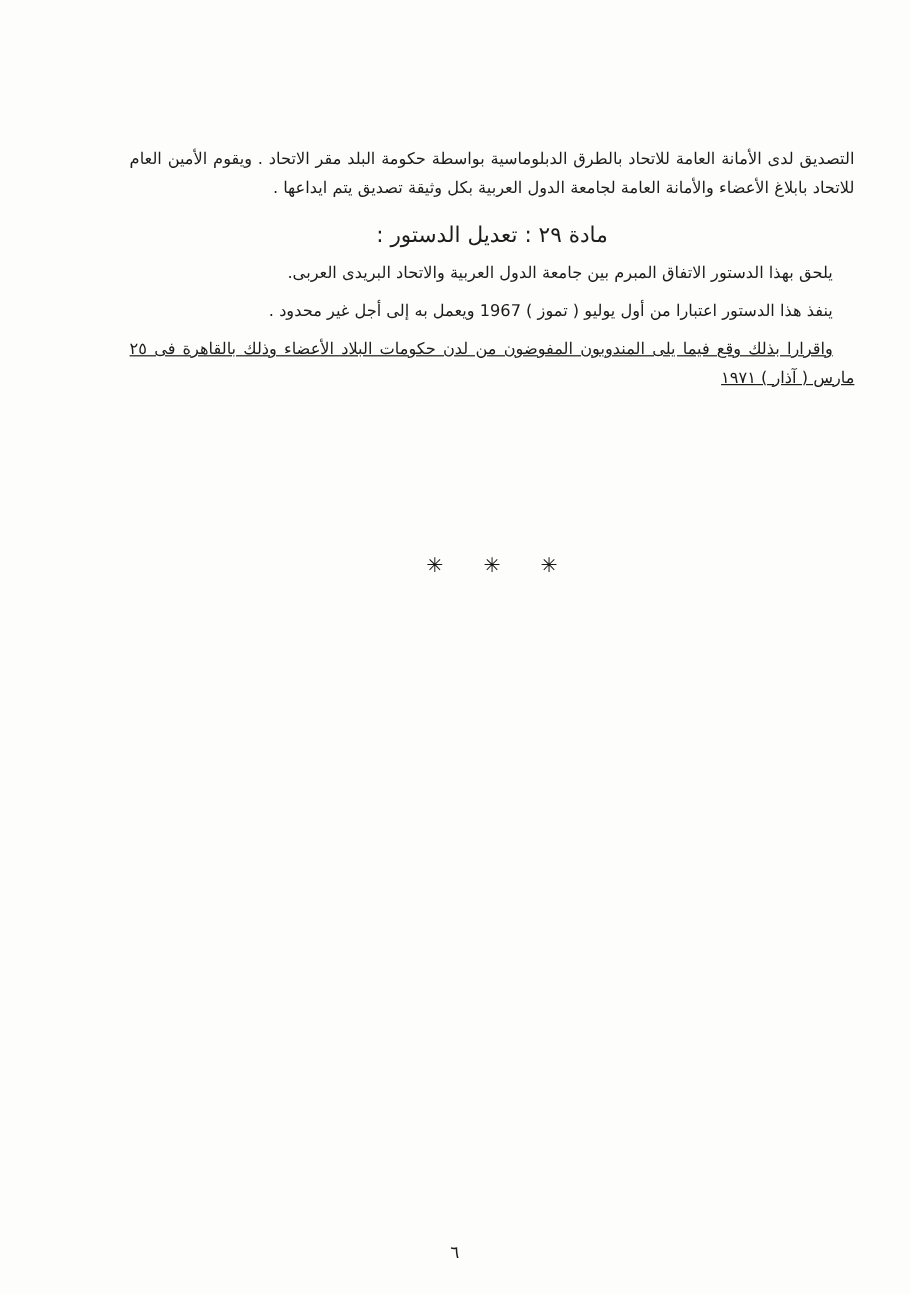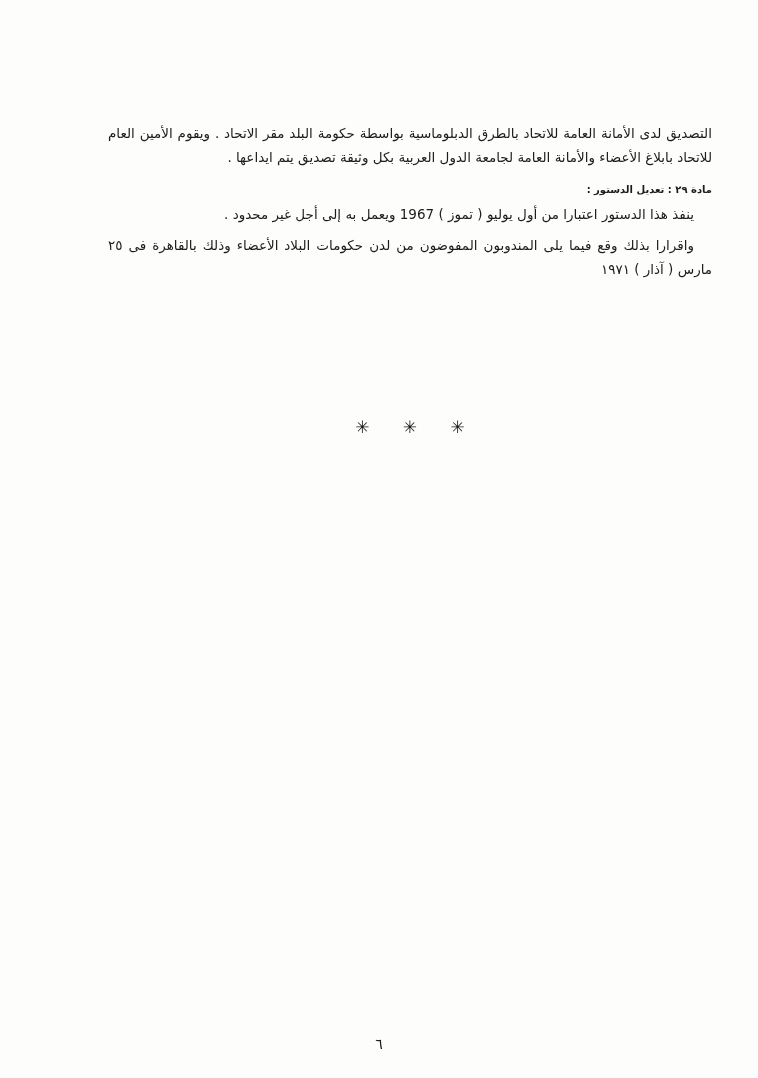--- a/index.html
+++ b/index.html
@@ -26,28 +26,29 @@
     margin: 0 0 8px 0;
     font-size: 13.5px;
     line-height: 1.75;
     text-align: justify;
     text-justify: inter-word;
   }
   .para.indent {
     text-indent: 18px;
   }
   .article-heading {
-    font-size: 10px;
-    font-weight: bold;
+    font-size: 18px;
+    font-weight: normal;
     margin: 12px 0 4px 0;
     line-height: 1.75;
-    text-align: right;
+    text-align: center;
   }
   .closing {
     margin-top: 6px;
+    text-decoration: underline;
   }
   .separator {
     margin-top: 135px;
     text-align: center;
     direction: ltr;
     font-size: 17px;
     letter-spacing: 0;
     word-spacing: 28px;
     color: #161616;
   }
@@ -66,20 +67,21 @@
 
 <div class="page">
 
   <p class="para">التصديق لدى الأمانة العامة للاتحاد بالطرق الدبلوماسية بواسطة حكومة البلد مقر الاتحاد . ويقوم الأمين العام للاتحاد بابلاغ الأعضاء والأمانة العامة لجامعة الدول العربية بكل وثيقة تصديق يتم ايداعها .</p>
 
 
   <h3 class="article-heading">مادة ٢٩ : تعديل الدستور :</h3>
 
 
 
+  <p class="para indent">يلحق بهذا الدستور الاتفاق المبرم بين جامعة الدول العربية والاتحاد البريدى العربى.</p>
 
 
   <p class="para indent">ينفذ هذا الدستور اعتبارا من أول يوليو ( تموز ) 1967 ويعمل به إلى أجل غير محدود .</p>
 
   <p class="para indent closing">واقرارا بذلك وقع فيما يلى المندوبون المفوضون من لدن حكومات البلاد الأعضاء وذلك بالقاهرة فى ٢٥ مارس ( آذار ) ١٩٧١</p>
 
   <div class="separator">✳ ✳ ✳</div>
 
 </div>
 

